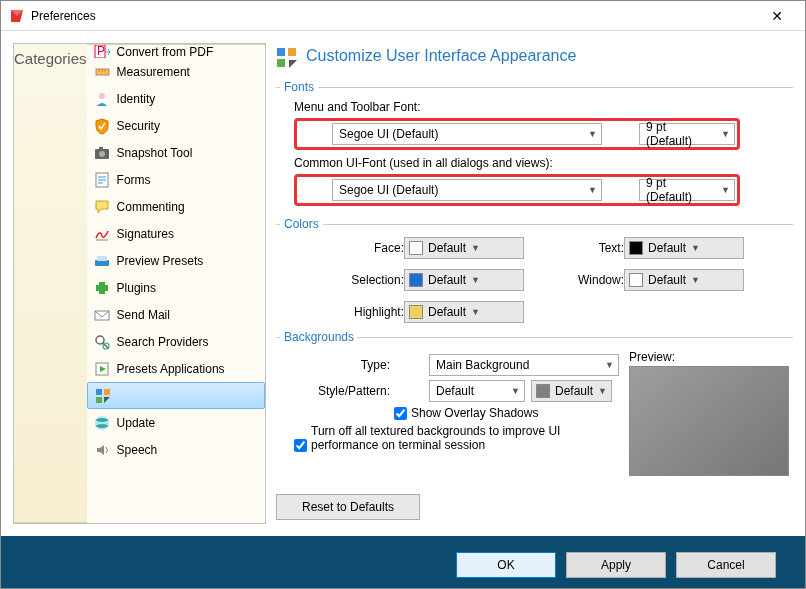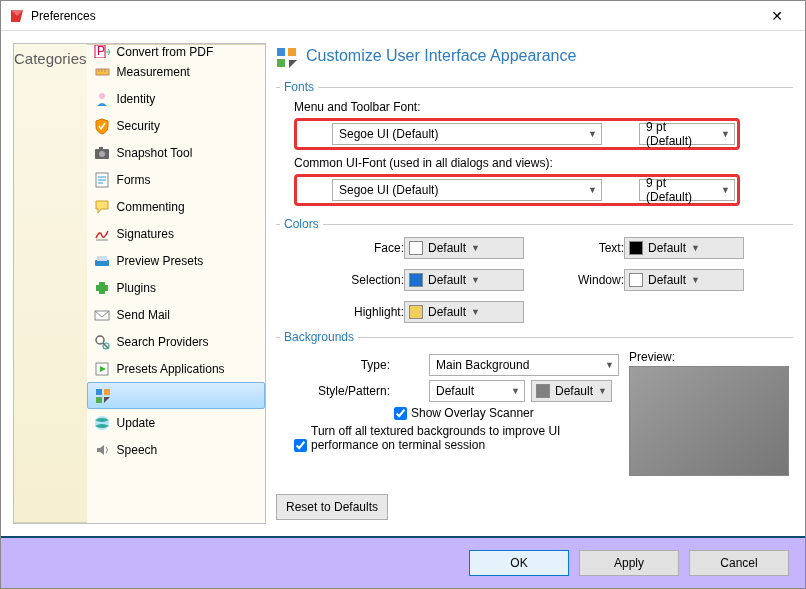--- a/index.html
+++ b/index.html
@@ -6,21 +6,21 @@
 body { margin: 0; background: #fff; width: 806px; height: 589px; overflow: hidden; border: 1px solid #888; position: relative; }
 
 
 .titlebar { height: 30px; display: flex; align-items: center; padding: 0 8px; border-bottom: 1px solid #ddd; }
 .titlebar .icon { width: 16px; height: 16px; margin-right: 6px; }
 .titlebar .title { flex: 1; }
 .titlebar .close { width: 40px; text-align: center; font-size: 14px; cursor: pointer; }
 
 
 .dlg-body { position: absolute; top: 30px; left: 0; right: 0; bottom: 52px; padding: 12px; display: flex; gap: 10px; }
-.footer { position: absolute; left: 0; right: 0; bottom: 0; height: 52px; border-top: 2px solid #0c4a6e; background: #c4b5fd; display: flex; justify-content: flex-end; align-items: center; padding-right: 16px; gap: 10px; }
+.footer { position: absolute; left: 0; right: 0; bottom: 0; height: 52px; border-top: 5px solid #0c4a6e; background: #0c4a6e; display: flex; justify-content: flex-end; align-items: center; padding-right: 29px; gap: 10px; }
 .footer button { width: 100px; height: 26px; background: #e1e1e1; border: 1px solid #adadad; cursor: pointer; }
 .footer button.default { background: #e5f1fb; border: 1px solid #0078d7; }
 
 
 .catpanel { width: 274px; border: 1px solid #c0c0c0; background: linear-gradient(#fdfbf2, #fdfbf2); display: flex; flex-direction: row; justify-content: space-between; }
 .catheader { text-align: center; padding: 6px 0; color: #5b5b5b; font-size: 15px; border-bottom: 1px solid #d8d2b6; background: linear-gradient(#fbf7e6,#f6efd1); }
 .catlist { flex: 1; overflow-y: auto; border-top: 1px solid #d8d2b6; padding: 0; }
 .catitem { display: flex; align-items: center; height: 27px; padding: 0 6px; gap: 6px; cursor: pointer; position: relative; }
 .catitem.cutoff { height: 13px; overflow: hidden; border-bottom: none; }
 .catitem.selected { background: linear-gradient(#d6ecff,#addcff); border: 1px solid #7bb4e7; border-radius: 2px; }
@@ -44,21 +44,21 @@
 .combo .caret { font-size: 9px; color: #555; margin-left: 6px; }
 .redbox { border: 3px solid #e63434; border-radius: 4px; padding: 2px; display: inline-flex; gap: 4px; }
 
 .colorbtn { border: 1px solid #adadad; background: #e8e8e8; display: inline-flex; align-items: center; height: 22px; padding: 0 4px; cursor: pointer; gap: 5px; }
 .swatch { width: 14px; height: 14px; border: 1px solid #888; display: inline-block; }
 .caret2 { font-size: 9px; color: #555; }
 
 .chk { display: inline-flex; align-items: center; gap: 4px; cursor: pointer; }
 .chk input { margin: 0; }
 
-.resetbtn { width: 112px; height: 26px; border: 1px solid #adadad; background: #e8e8e8; cursor: pointer; margin-top: 8px; }
+.resetbtn { width: 144px; height: 26px; border: 1px solid #adadad; background: #e8e8e8; cursor: pointer; margin-top: 8px; }
 
 .preview { border: 1px solid #888; background: linear-gradient(140deg,#9e9e9e,#767676); width: 160px; height: 110px; }
 
 svg { display: block; }
 </style>
 </head>
 <body>
 
 <div class="titlebar">
   <span class="icon">
@@ -336,21 +336,21 @@
               </span>
             <span class="colorbtn">
                 <span class="swatch" style="background:#808080"></span>
                 <span>Default</span>
                 <span class="caret2">▼</span>
               </span>
           </div>
           <div class="row" style="margin-left:114px;">
             <label class="chk">
               <input type="checkbox" id="chkOverlay" checked="" style="">
-              <span>Show Overlay Scanner</span>
+              <span>Show Overlay Shadows</span>
             </label>
           </div>
           <div class="row" style="margin-left:14px; align-items:flex-start;">
             <label class="chk" style="align-items:flex-end;">
               <input type="checkbox" id="chkTurnoff" style="margin-top: 2px;" checked="">
               <span style="max-width:270px; display:inline-block;">Turn off all textured backgrounds to improve UI performance on terminal session</span>
             </label>
           </div>
         </div>
         <div>

